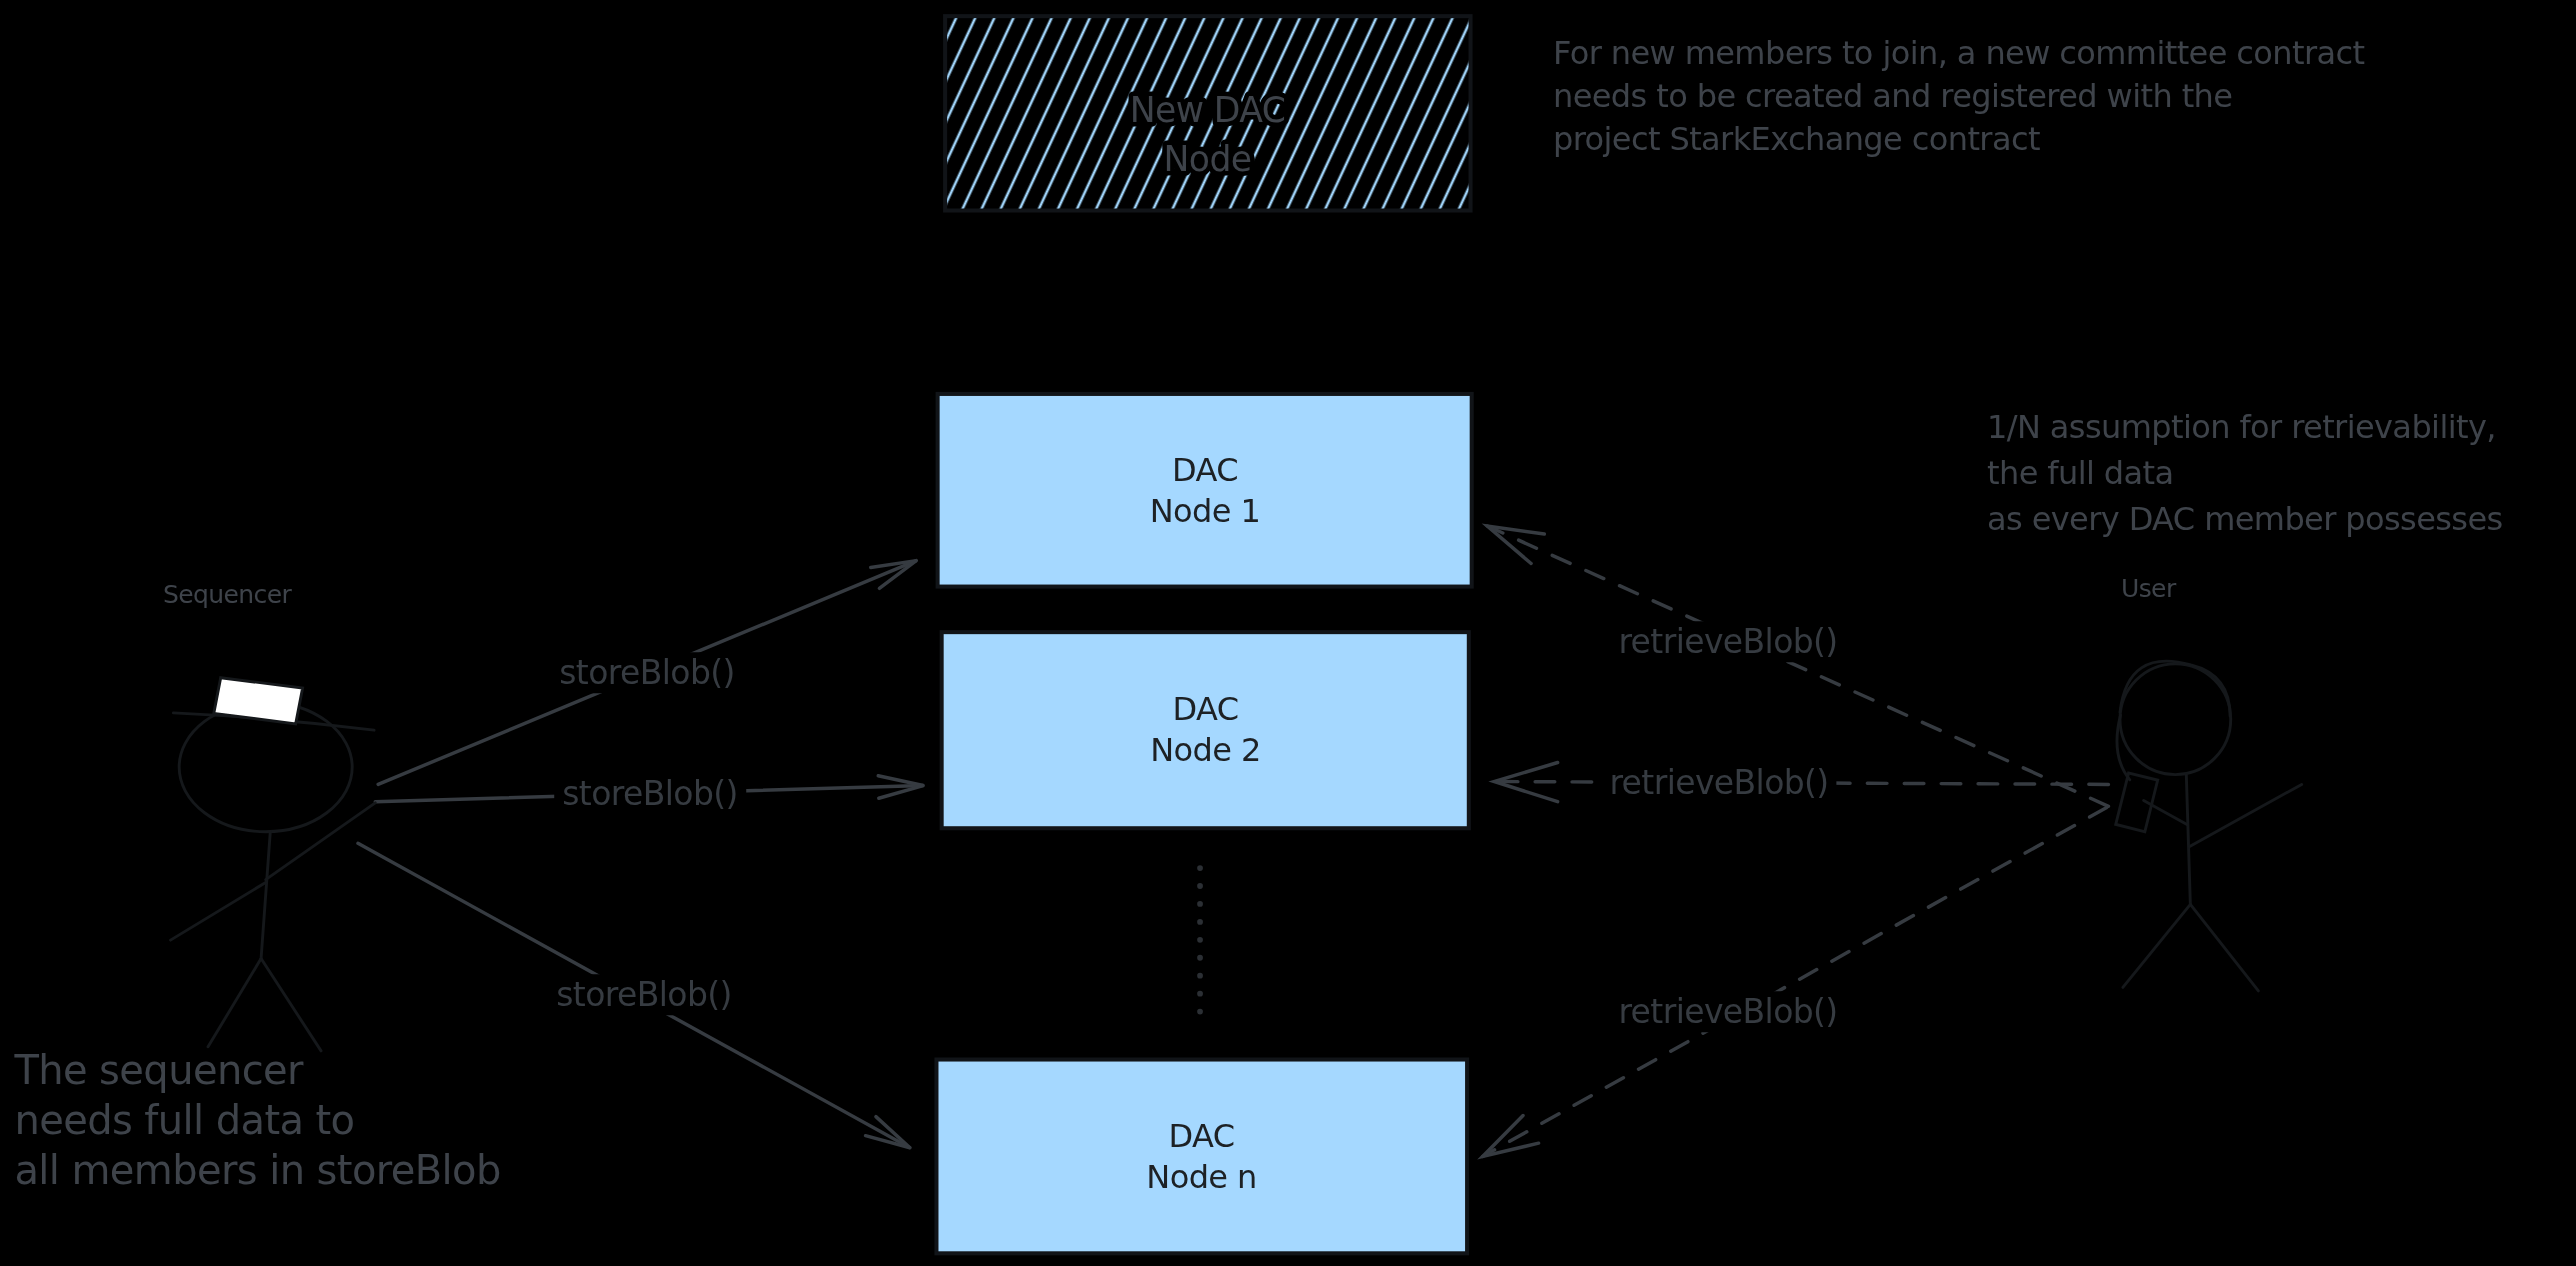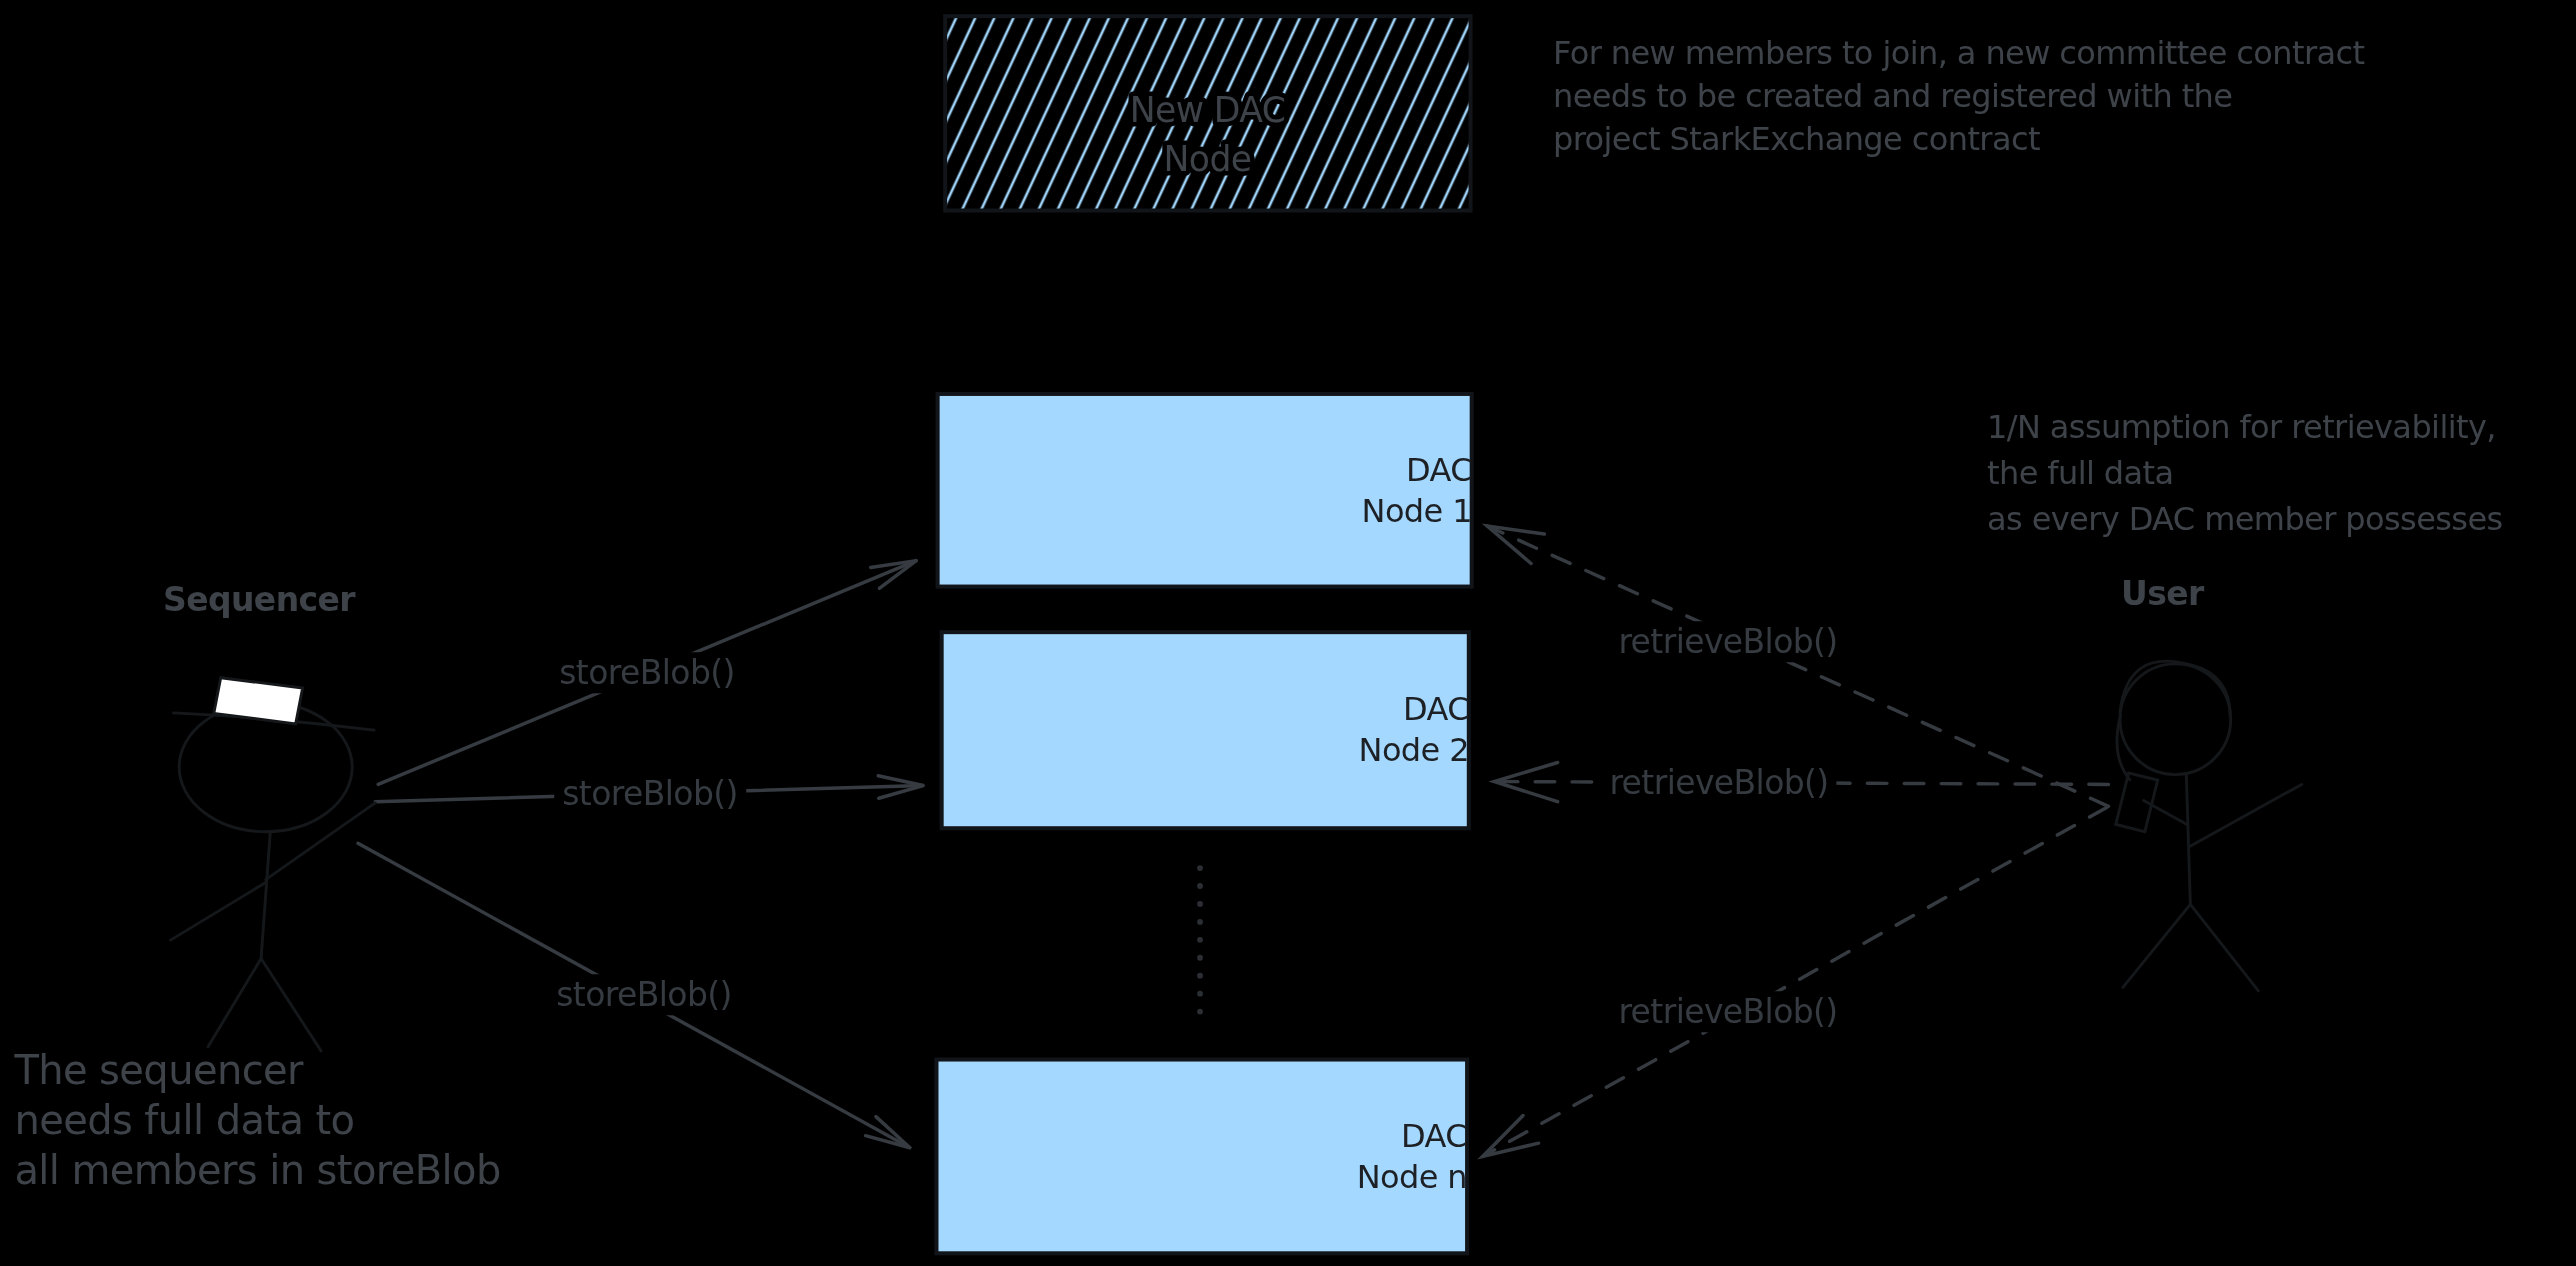--- a/index.html
+++ b/index.html
@@ -4,30 +4,30 @@
 <style>
   html,body{margin:0;padding:0;background:#000;}
   #canvas{position:relative;width:2576px;height:1266px;background:var(--background,#000);
           font-family:"DejaVu Sans",sans-serif;overflow:hidden;}
   #scene{position:absolute;left:0;top:0;}
 
   .hatch-text{fill:var(--annotation_text);stroke:#000;stroke-width:16px;
               stroke-linejoin:round;paint-order:stroke;
               font-family:"DejaVu Sans",sans-serif;font-size:60px;letter-spacing:-1px;}
 
-  .node-label{position:absolute;display:flex;flex-direction:column;align-items:flex-end;
+  .node-label{position:absolute;display:flex;flex-direction:column;align-items:center;
               justify-content:center;text-align:center;color:var(--node_text);
               font-size:32px;line-height:1.28;letter-spacing:-0.6px;}
 
   .edge-label{position:absolute;transform:translate(-50%,-50%);white-space:nowrap;
               color:var(--edge_stroke);font-size:33px;letter-spacing:-0.6px;
               background:#000;padding:1.2px 8px;border-radius:5.8px;}
 
   .actor-label{position:absolute;white-space:nowrap;color:var(--annotation_text);
-               font-size:33px;letter-spacing:-0.6px;font-weight:bold;}
+               font-size:25px;letter-spacing:-0.6px;}
 
   .note{position:absolute;color:var(--annotation_text);letter-spacing:-0.6px;white-space:nowrap;}
   .note div{white-space:nowrap;}
   #note-committee{left:1553px;top:32px;font-size:32px;line-height:43px;}
   #note-retrievability{left:1987px;top:404px;font-size:32px;line-height:46px;}
   #note-sequencer{left:14.4px;top:1045px;font-size:40px;line-height:50px;}
 
   #label-sequencer{left:163px;top:580px;}
   #label-user{left:2121px;top:574px;}
 

